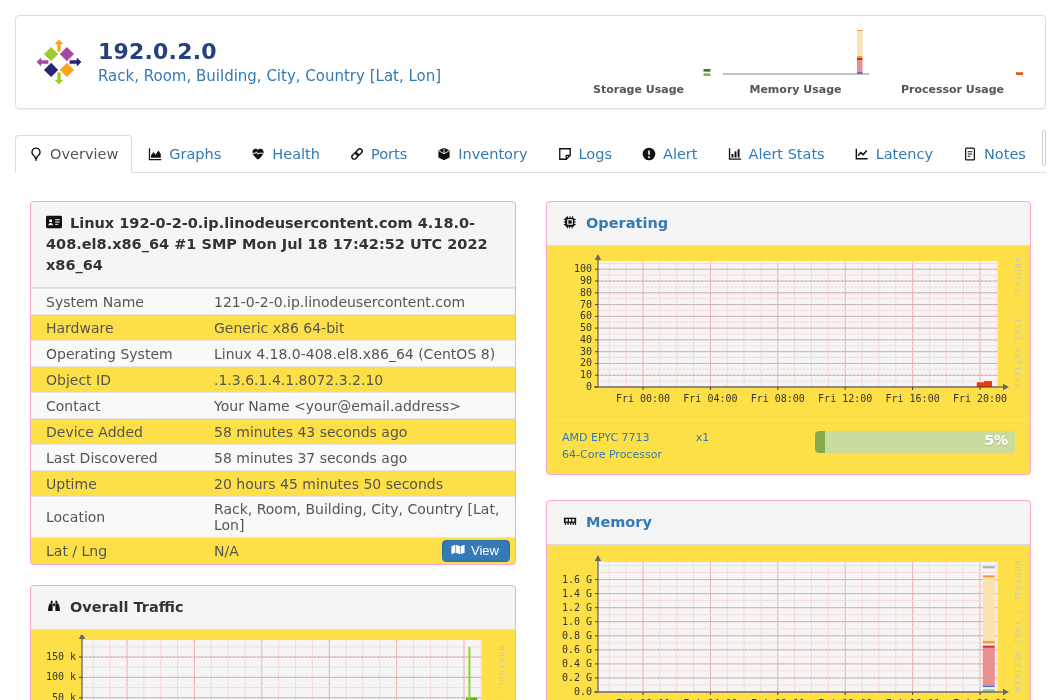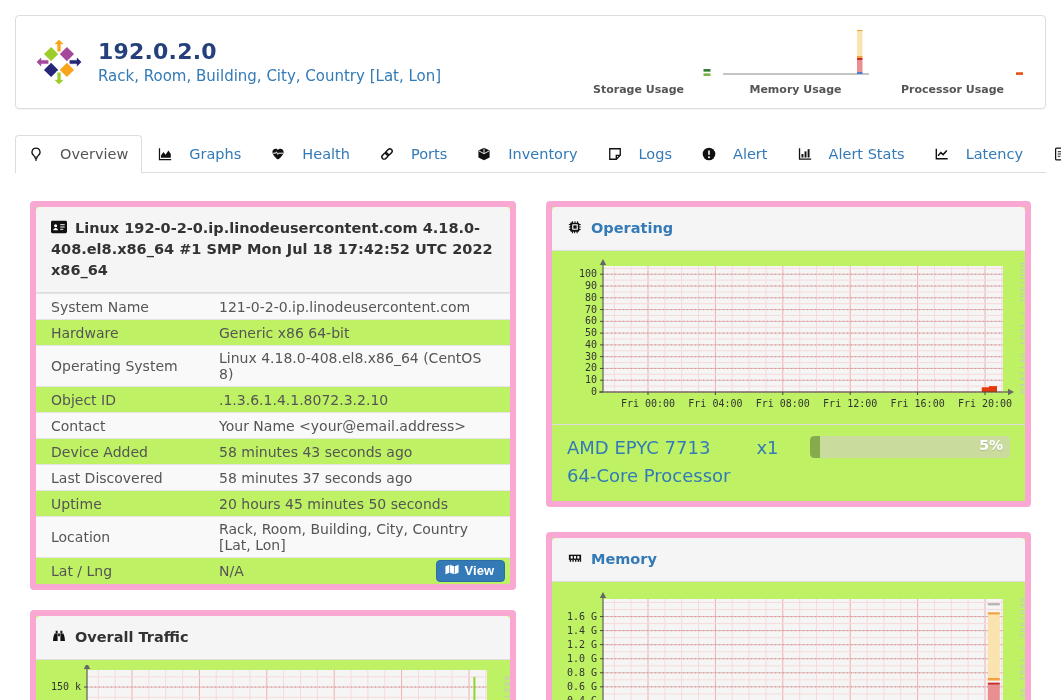--- a/index.html
+++ b/index.html
@@ -16,65 +16,65 @@
   .device-subtitle { font-size:15px; color:#337ab7; margin-top:3px; cursor:pointer; }
   .minigraphs { margin-left:auto; margin-right:14px; display:flex; align-items:center; }
   .minigraph { width:157px; display:flex; flex-direction:column; align-items:center; }
   .minigraph svg { width:150px; height:54px; display:block; }
   .minigraph-label { font-size:11px; font-weight:bold; color:#555; margin-top:1px; }
 
   
   .tabbar { margin:21px 15px 0 15px; display:flex; align-items:flex-end;
     border-bottom:1px solid #ddd; }
   .tabs { display:flex; align-items:flex-end; }
-  .tab { display:flex; align-items:center; gap:17px; padding:10px 13px; font-size:14.5px;
+  .tab { display:flex; align-items:center; gap:7px; padding:10px 13px; font-size:14.5px;
     color:#337ab7; cursor:pointer; border:1px solid transparent; border-bottom:none;
     border-radius:4px 4px 0 0; margin-right:2px; white-space:nowrap; }
   .tab .tico { width:14px; height:14px; color:#111; display:inline-flex; }
   .tab .tico svg { width:14px; height:14px; }
   .tab.active { background:#fff; border-color:#ddd; color:#555; margin-bottom:-1px;
     padding-bottom:11px; }
   .btn-group { margin-left:auto; margin-bottom:6px; display:flex; border:1px solid #ccc;
     border-radius:4px; overflow:hidden; background:#fff; }
   .btn-group .gbtn { width:43px; height:34px; display:flex; align-items:center;
     justify-content:center; cursor:pointer; color:#1a1a1a; background:#fff; border:none; }
   .btn-group svg { width:16px; height:16px; }
 
   
   .content { margin:28px 30px 0 30px; display:grid; grid-template-columns:486px 485px;
     column-gap:30px; align-items:start; }
-  .panel { border:6px solid #f9a8d4; border-radius:4px; background:#bef264; }
+  .panel { border:1px solid #f9a8d4; border-radius:4px; background:#fde047; }
   .panel-heading { background:#f5f5f5; border-bottom:1px solid #ddd;
     border-radius:4px 4px 0 0; padding:11px 15px; font-size:14.5px; font-weight:bold;
     color:#333; line-height:1.45; }
   .panel-heading .hico { display:inline-flex; width:16px; height:14px; margin-right:8px;
     color:#111; vertical-align:-1px; }
   .panel-heading .hico svg { width:16px; height:14px; }
   .panel-heading.blue-title .ht { color:#337ab7; }
 
   
   table.sys { width:100%; border-collapse:collapse; font-size:14px; color:#555; }
   table.sys tr { border-top:1px solid #e4e4e4; }
   table.sys tr:nth-child(odd) { background:#f9f9f9; }
   table.sys td { padding:4px 10px 4px 15px; height:26px; }
   table.sys td.lbl { width:168px; }
   td.val { position:relative; padding-right:6px; }
   .view-btn { position:absolute; right:5px; top:2px; background:#337ab7;
-    border:1px solid #2e6da4; color:#fff; font-size:13px; font-weight:bold;
+    border:1px solid #2e6da4; color:#fff; font-size:13px; font-weight:normal;
     border-radius:4px; padding:2px 10px 3px 8px; display:inline-flex; align-items:center;
     gap:6px; cursor:pointer; }
   .view-btn svg { width:14px; height:11px; }
 
   
   .graph-wrap { padding:5px 3px 6px 5px; }
   .rrd { display:block; }
 
   
   .cpu-row { border-top:1px solid #ddd; padding:9px 15px 11px 15px; display:flex; }
-  .cpu-names { font-size:18px; color:#337ab7; line-height:1.55; cursor:pointer; }
+  .cpu-names { font-size:11px; color:#337ab7; line-height:1.55; cursor:pointer; }
   .cpu-count { margin-left:46px; }
   .usagebar { margin-left:auto; margin-top:2px; width:200px; height:22px;
     background:#c9dc9e; border-radius:4px; position:relative; overflow:hidden; }
   .usagebar .fill { position:absolute; left:0; top:0; bottom:0; background:#85ab4c;
     border-radius:4px 0 0 4px; }
   .usagebar .pct { position:absolute; right:7px; top:1px; color:#fff; font-weight:bold;
     font-size:14px; text-shadow:0 1px 1px rgba(0,0,0,.15); }
 
   .mt20 { margin-top:20px; }
   .mt25 { margin-top:25px; }

